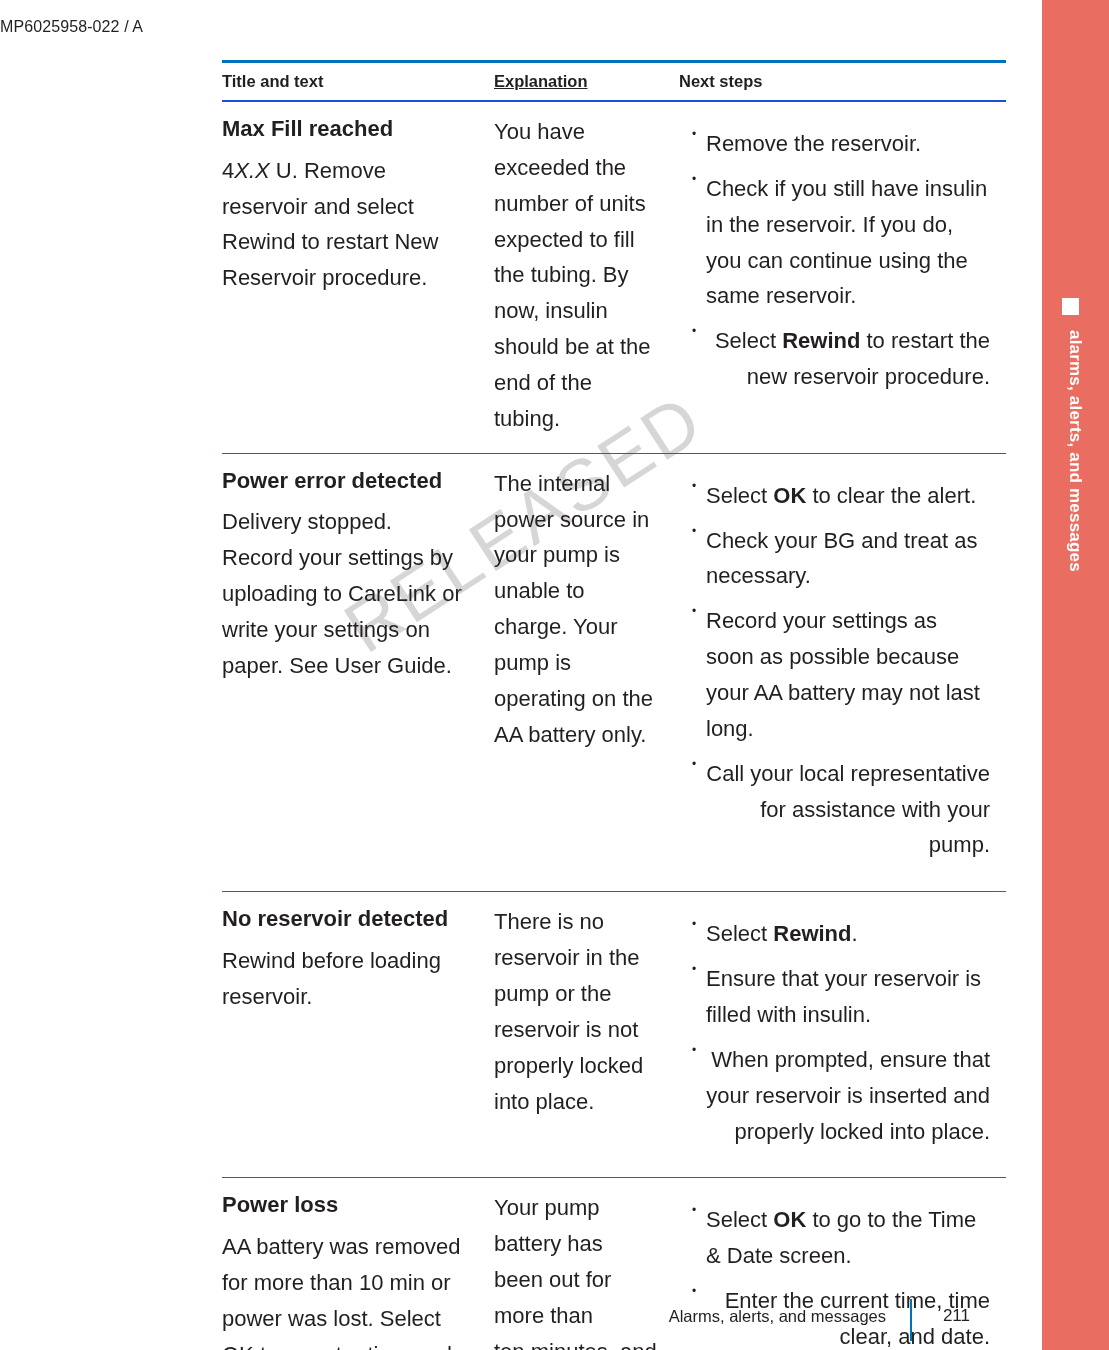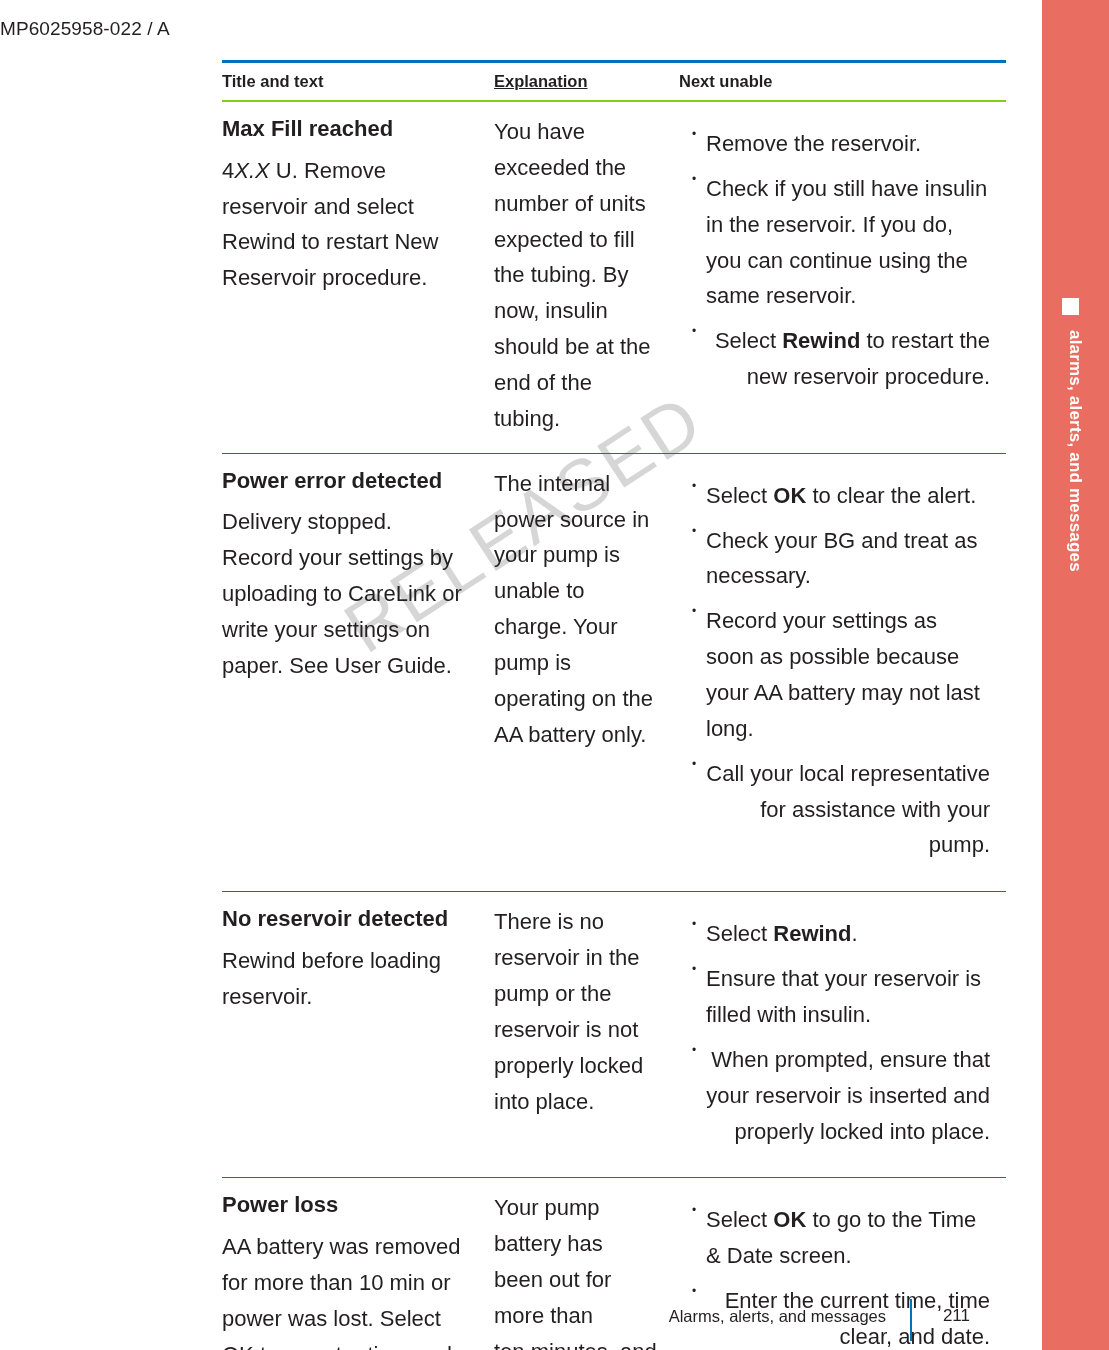--- a/index.html
+++ b/index.html
@@ -13,21 +13,21 @@
     font-family: "Liberation Sans", sans-serif;
     position: relative;
     overflow: hidden;
   }
 
   
   .doc-code {
     position: absolute;
     left: 0px;
     top: 18px;
-    font-size: 19px;
+    font-size: 16px;
     color: #231f20;
     letter-spacing: 0.1px;
     white-space: nowrap;
   }
 
   
   .side-tab {
     position: absolute;
     left: 1042px;
     top: 0;
@@ -94,21 +94,21 @@
   table.alert-table col.c3 { width: 333px; }
 
   table.alert-table thead th {
     text-align: left;
     vertical-align: bottom;
     font-size: 16.5px;
     font-weight: bold;
     color: #231f20;
     padding: 9px 14px 9px 0;
     border-top: 3px solid #0072bc;
-    border-bottom: 2px solid #84cc16;
+    border-bottom: 2px solid #1d4ed8;
     margin-left: 20px;
   }
   table.alert-table thead th.hc2 { padding-left: 7px; text-decoration: underline; }
   table.alert-table thead th.hc3 { padding-left: 6px; }
 
   table.alert-table tbody td {
     vertical-align: top;
     border-bottom: 1.6px solid #0072bc;
     padding: 12px 16px 16px 0;
     font-size: 22px;
@@ -198,21 +198,21 @@
   <table class="alert-table">
     <colgroup>
       <col class="c1">
         <col class="c2">
         <col class="c3">
     </colgroup>
     <thead>
       <tr>
         <th class="hc1">Title and text</th>
         <th class="hc2">Explanation</th>
-        <th class="hc3">Next unable</th>
+        <th class="hc3">Next steps</th>
       </tr>
     </thead>
     <tbody id="table-body">
         <tr>
           <td class="col-title">
             <p class="cell-title">Max Fill reached</p>
             <p class="cell-body">4<em>X.X</em> U. Remove reservoir and select Rewind to restart New Reservoir procedure.</p>
           </td>
           <td class="col-expl">
             <p class="cell-body">You have exceeded the number of units expected to fill the tubing. By now, insulin should be at the end of the tubing.</p>

